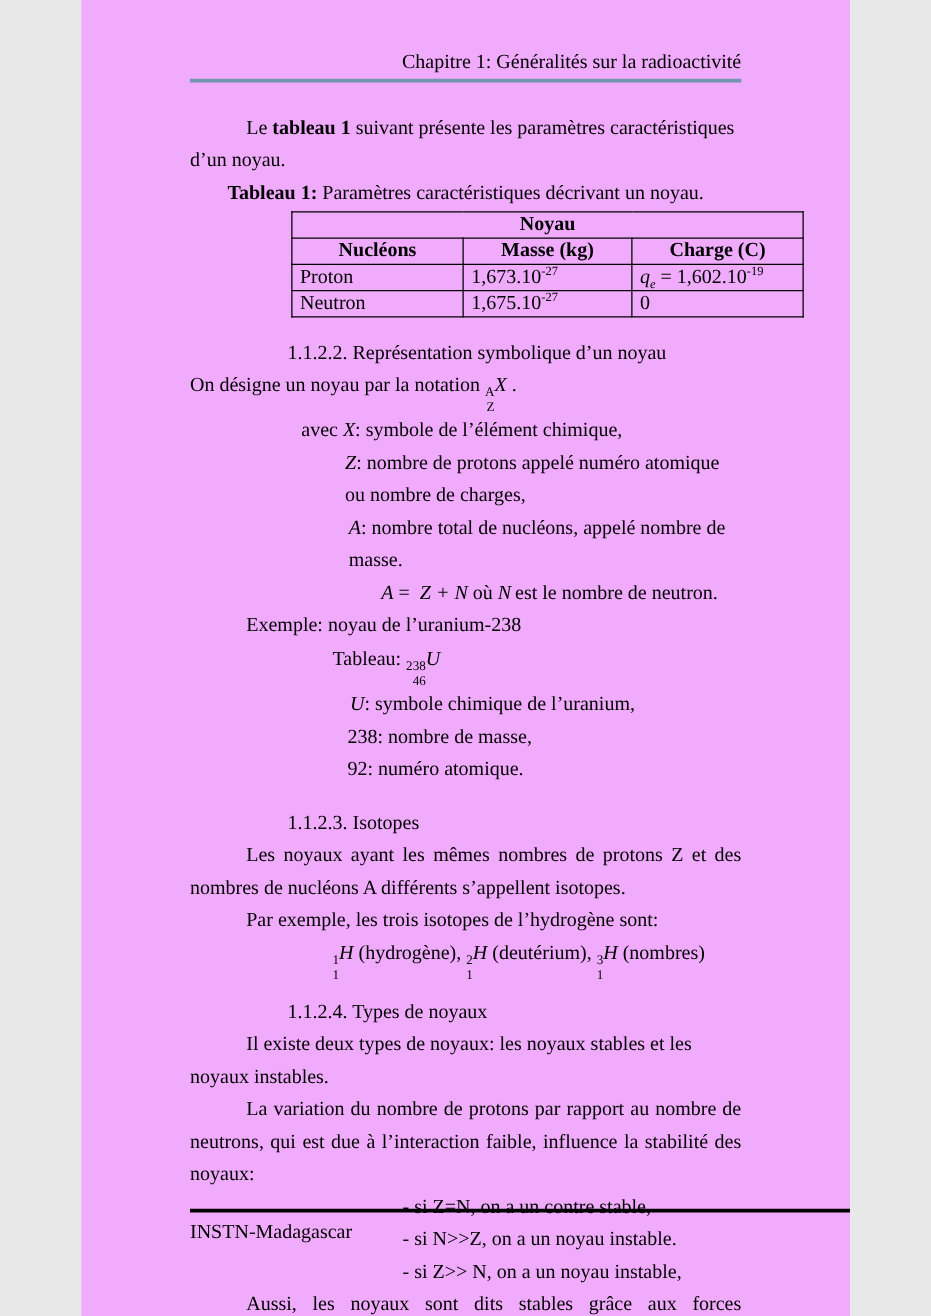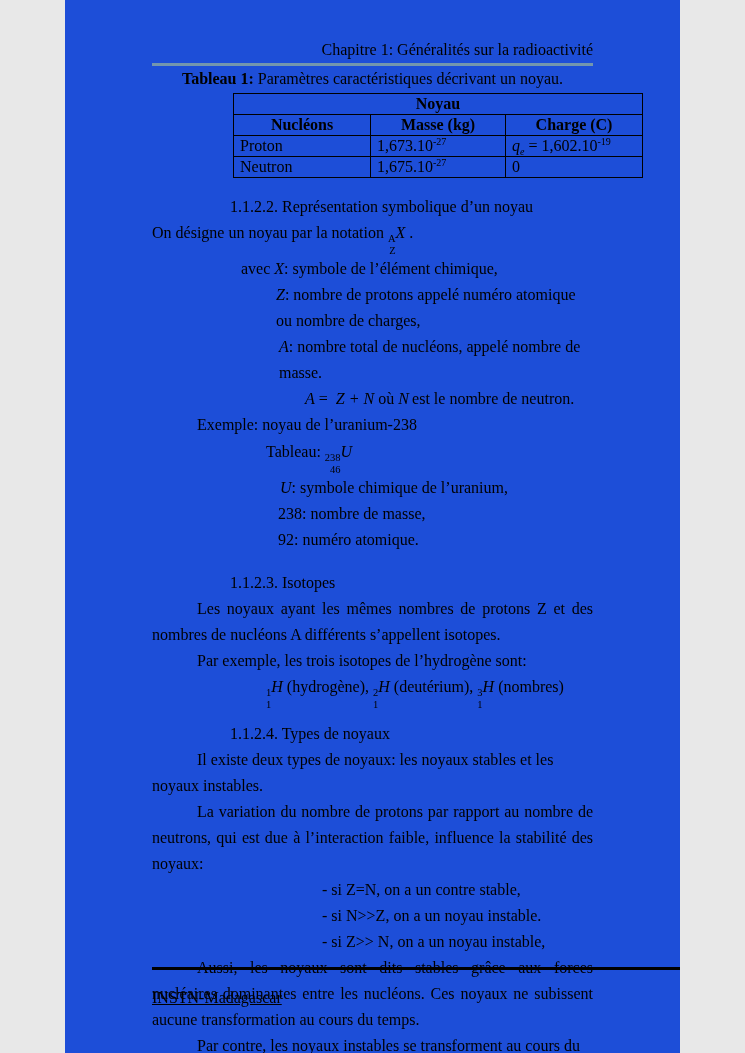--- a/index.html
+++ b/index.html
@@ -1,20 +1,20 @@
 <!DOCTYPE html>
 <html><head>
 <meta charset="utf-8">
 <style>
   html,body { margin:0; padding:0; background:#e8e8e8; }
   .page {
     position:relative;
     width:615px; height:1053px;
     margin:0 auto;
-    background:#1d4ed8;
+    background:#f0abfc;
     font-family:"Liberation Serif", serif;
     font-size:16px;
     color:#000;
     overflow:hidden;
   }
   .header {
     margin:0 87px;
     padding:40px 0 4px 0;
     border-bottom:3px solid #7396ae;
     text-align:right;
@@ -68,34 +68,35 @@
   .nstack {
     display:inline-flex; flex-direction:column; align-items:flex-end;
     vertical-align:-4px; line-height:1; font-size:10.5px; font-style:normal;
   }
   .nstack span { display:block; }
   .nstack .b { margin-top:1px; }
   .nsym { font-style:italic; }
 
   .footer { position:absolute; top:967px; left:87px; width:571px; }
   .footer-rule { width:563px; border-top:3px solid #000; height:0; }
-  .footer-row { display:flex; justify-content:space-between; font-size:16px; line-height:20px; margin-top:18px;text-decoration:underline; }
+  .footer-row { display:flex; justify-content:space-between; font-size:16px; line-height:20px; margin-top:6px; }
   .footer-row .pn { margin-right:2px; }
 </style>
 </head>
 <body>
 
 <div class="page">
 
   <div class="header">
     <span>Chapitre 1: Généralités sur la radioactivité</span>
   </div>
 
   <div class="doc-body">
 
+    <p class="p-intro"><span>Le </span><b>tableau 1</b><span> suivant présente les paramètres caractéristiques d’un noyau.</span></p>
 
     <p class="caption"><b>Tableau 1:</b><span> Paramètres caractéristiques décrivant un noyau.</span></p>
 
     <table class="data">
       <colgroup>
           <col style="width:137px">
           <col style="width:135px">
           <col style="width:137px">
         </colgroup>
       <tbody>

